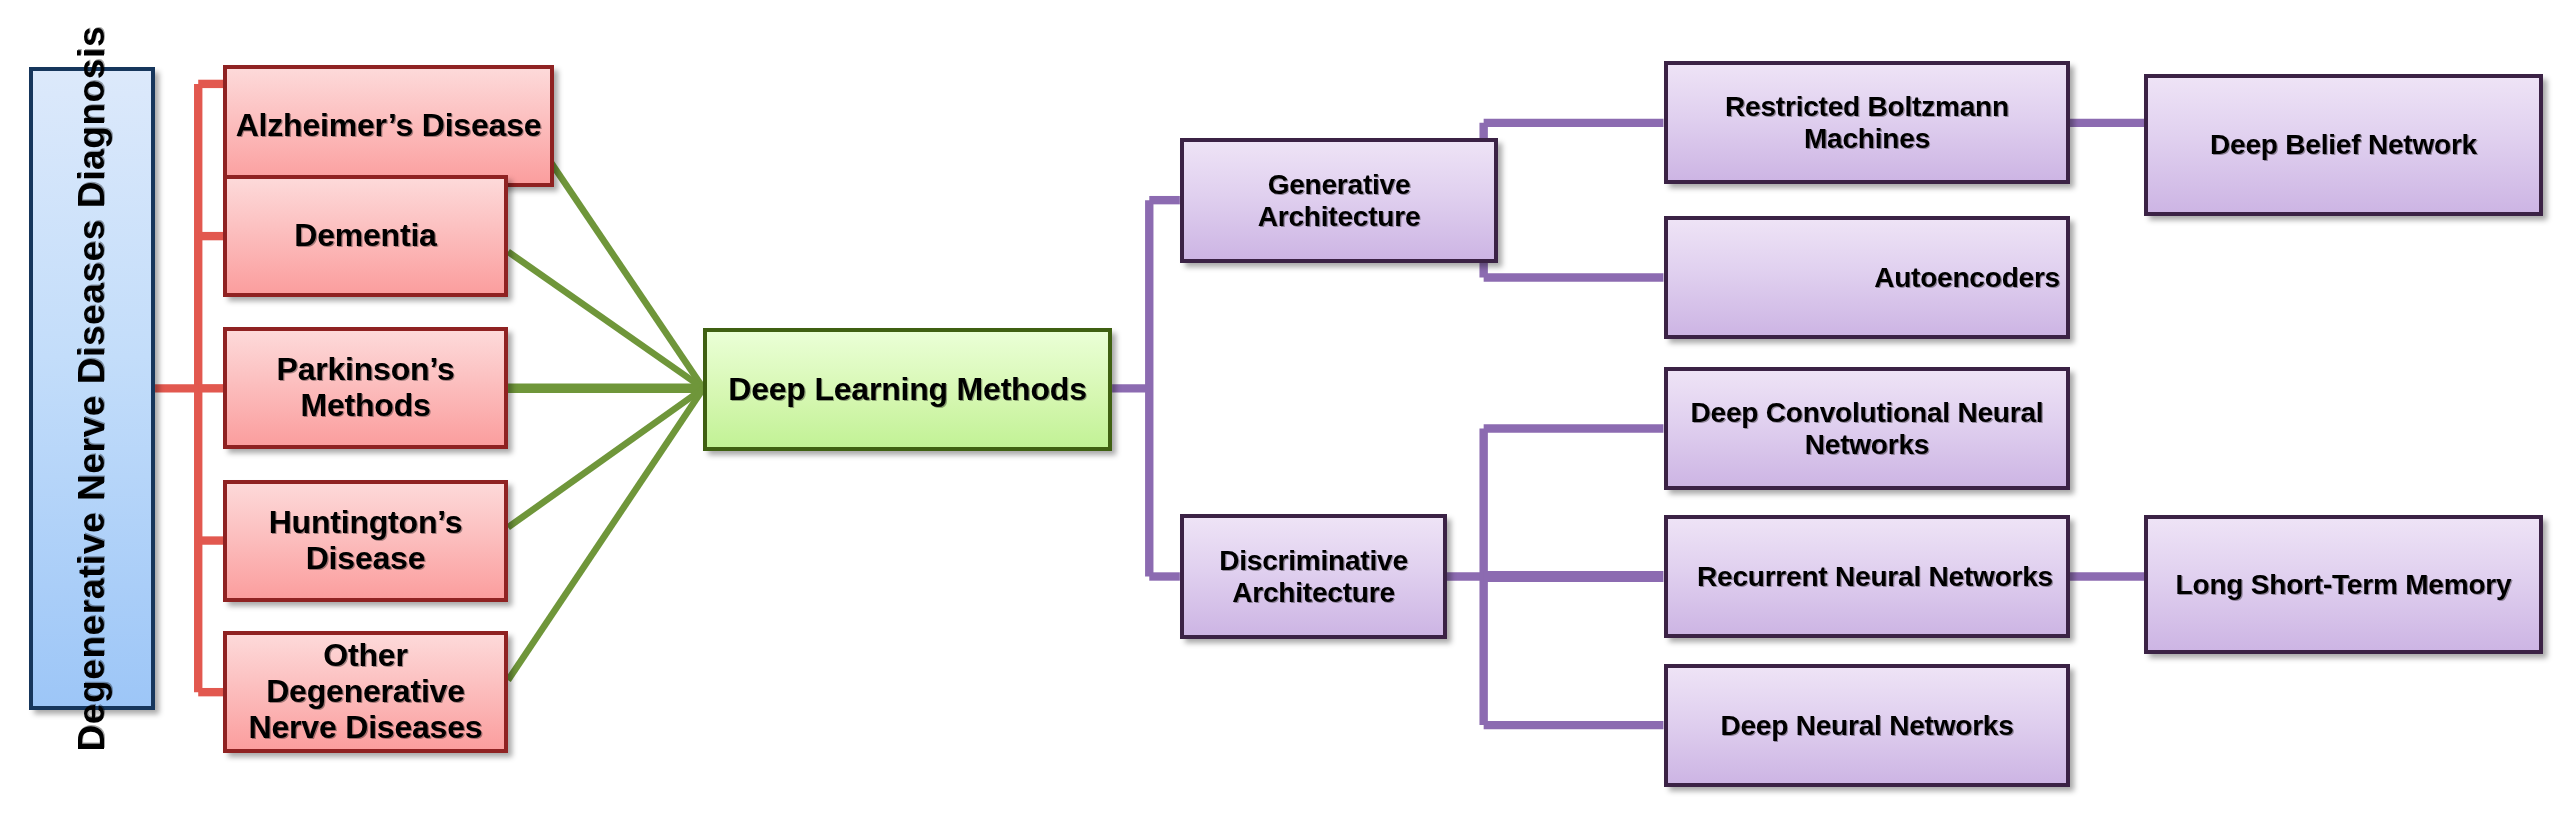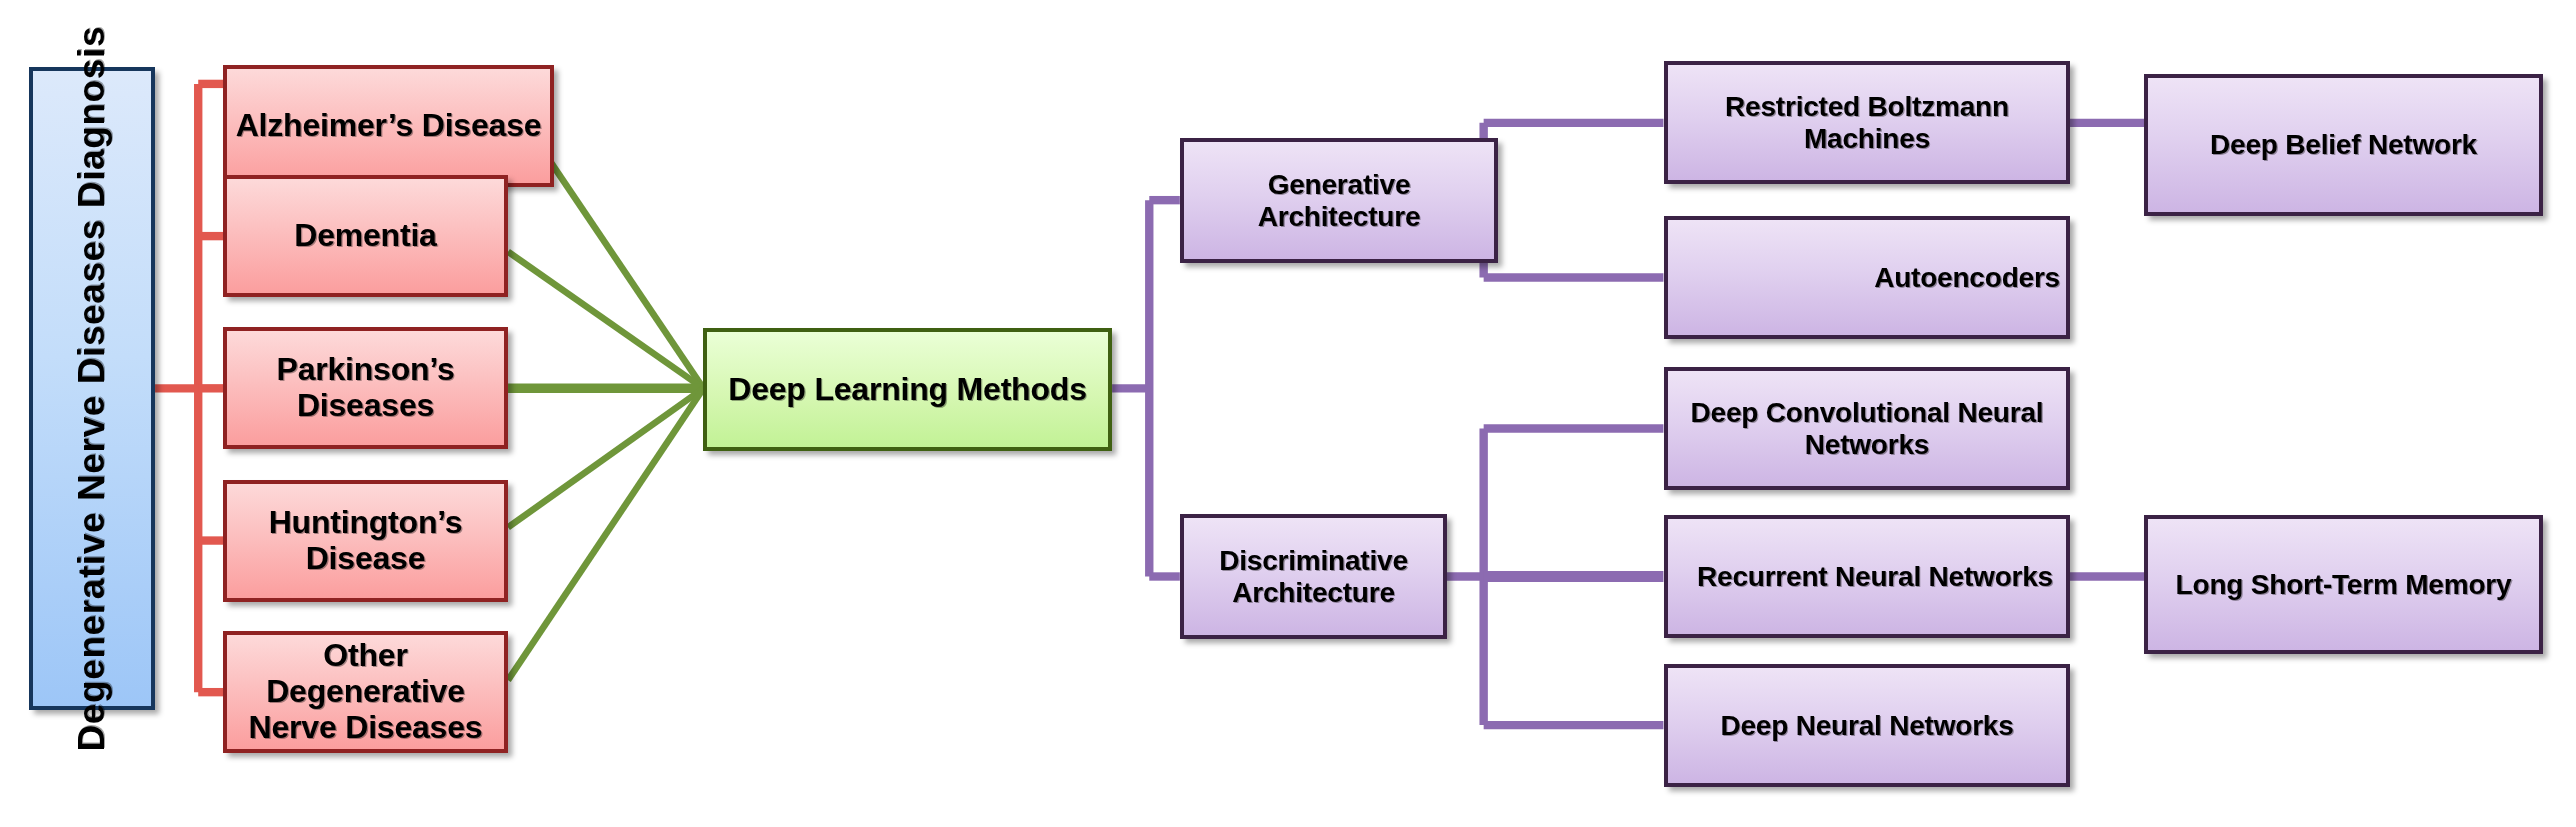--- a/index.html
+++ b/index.html
@@ -117,21 +117,21 @@
 
   <div class="node red" style="left:223px;top:29px;width:331px;height:122px;margin-top:36px;">
     <span class="lbl">Alzheimer’s Disease</span>
   </div>
 
   <div class="node red" style="left:223px;top:175px;width:285px;height:122px;">
     <span class="lbl">Dementia</span>
   </div>
 
   <div class="node red" style="left:223px;top:327px;width:285px;height:122px;">
-    <span class="lbl">Parkinson’s Diseases</span>
+    <span class="lbl">Parkinson’s Methods</span>
   </div>
 
   <div class="node red" style="left:223px;top:480px;width:285px;height:122px;">
     <span class="lbl">Huntington’s Disease</span>
   </div>
 
   <div class="node red" style="left:223px;top:631px;width:285px;height:122px;">
     <span class="lbl">Other Degenerative Nerve Diseases</span>
   </div>
 

